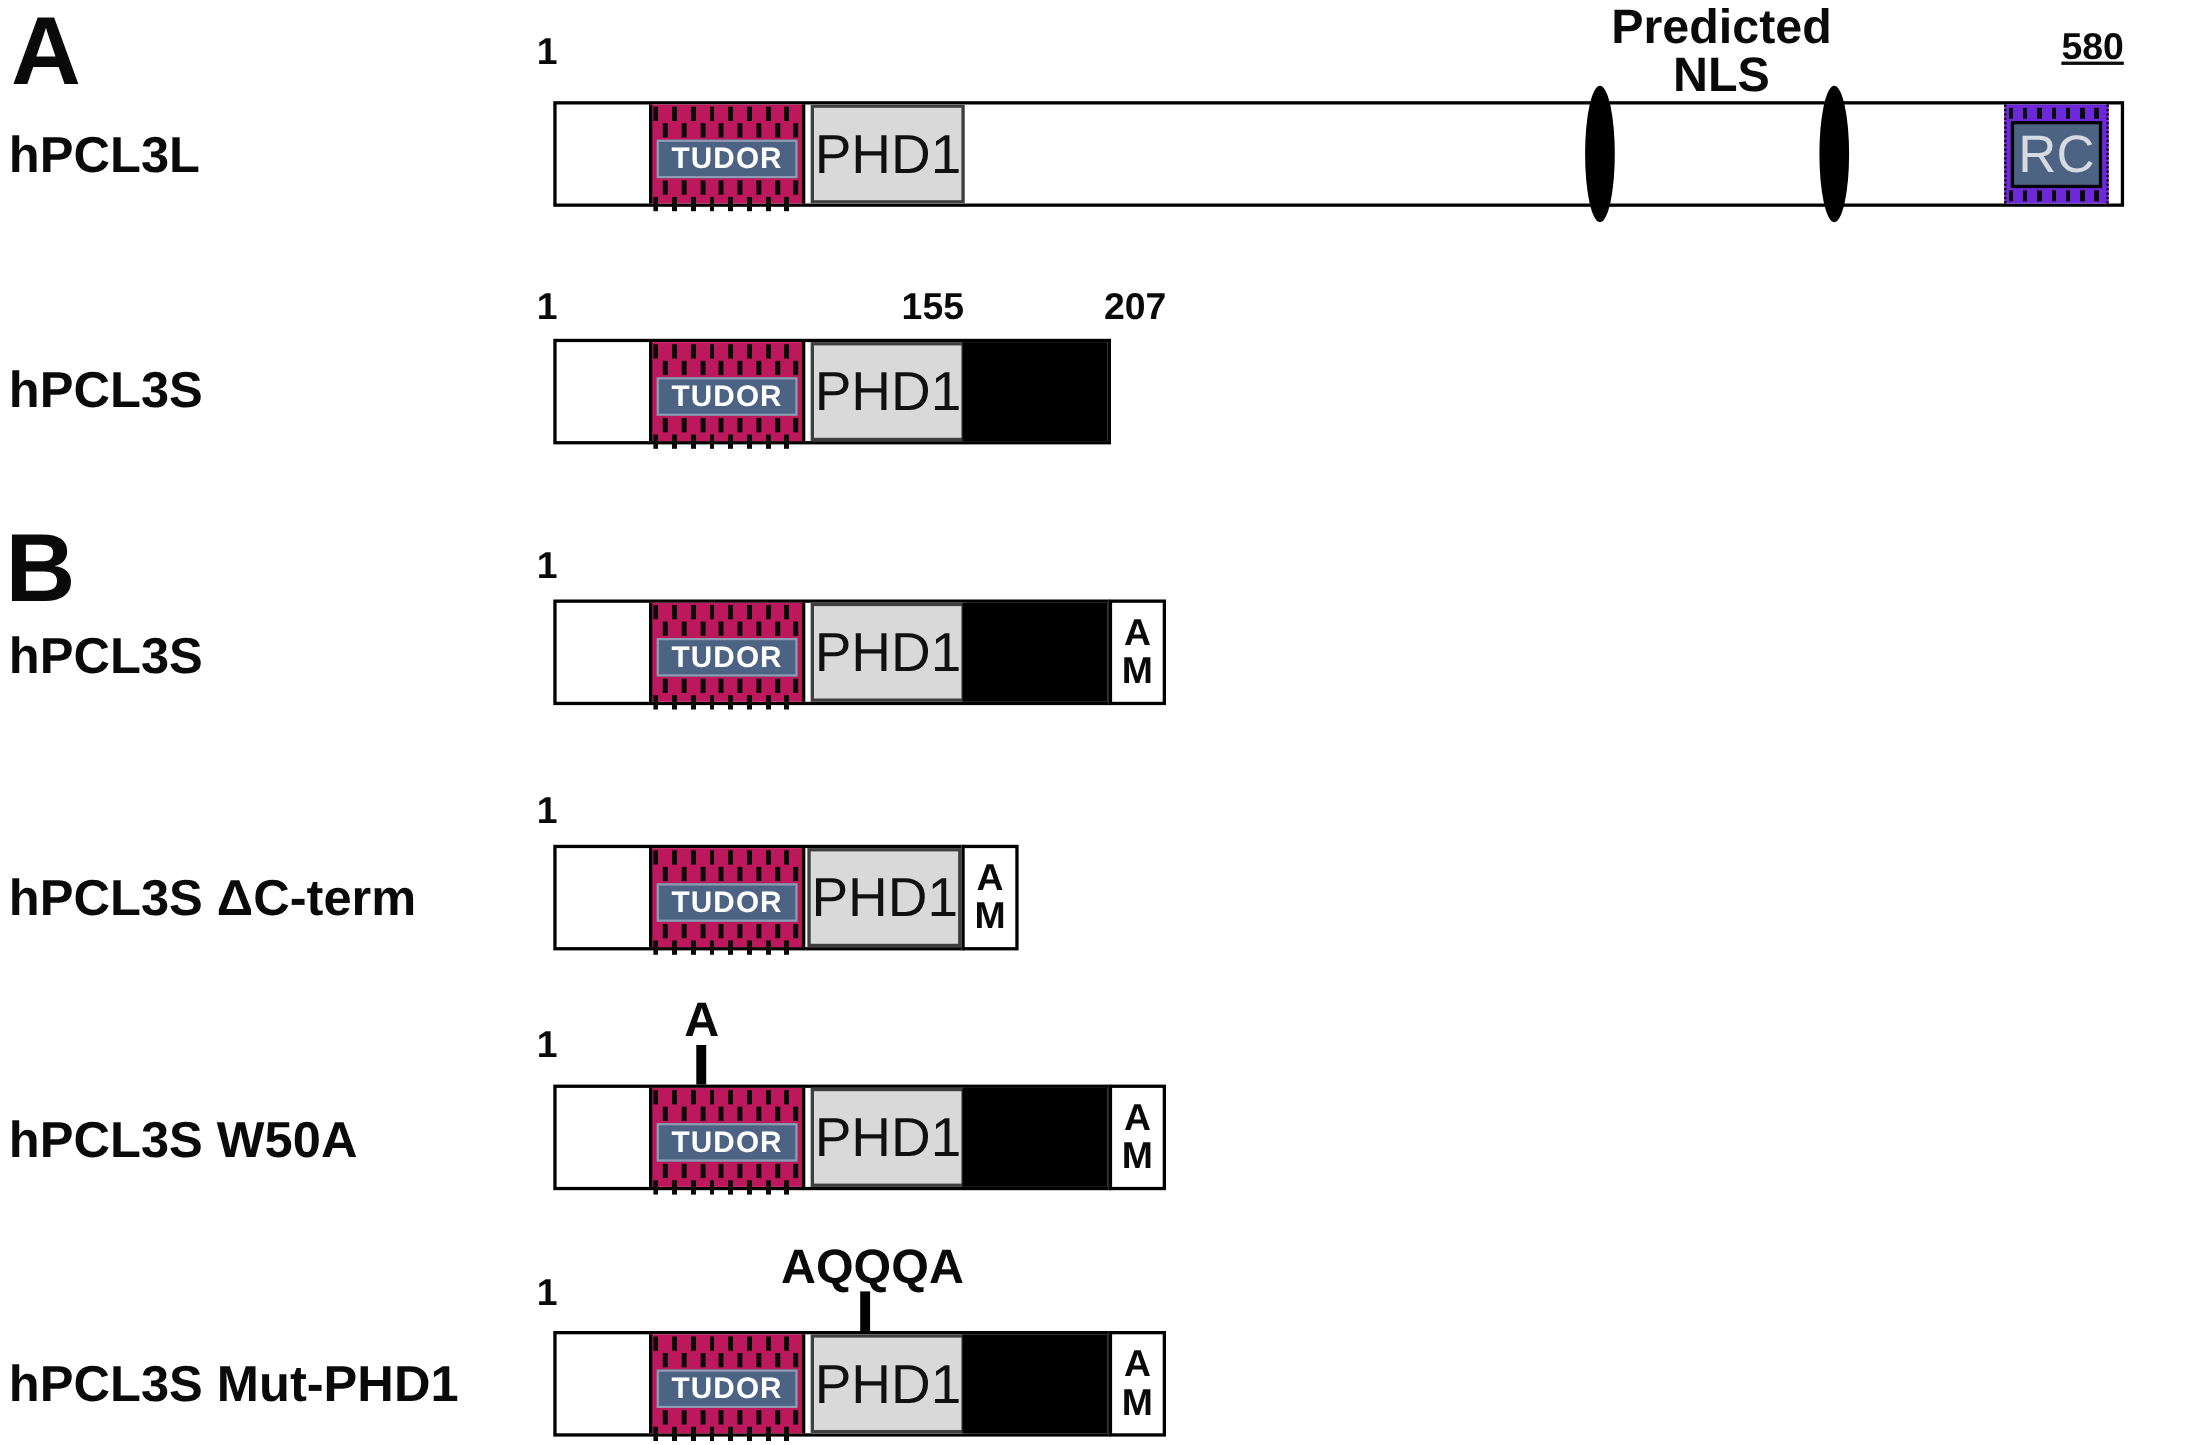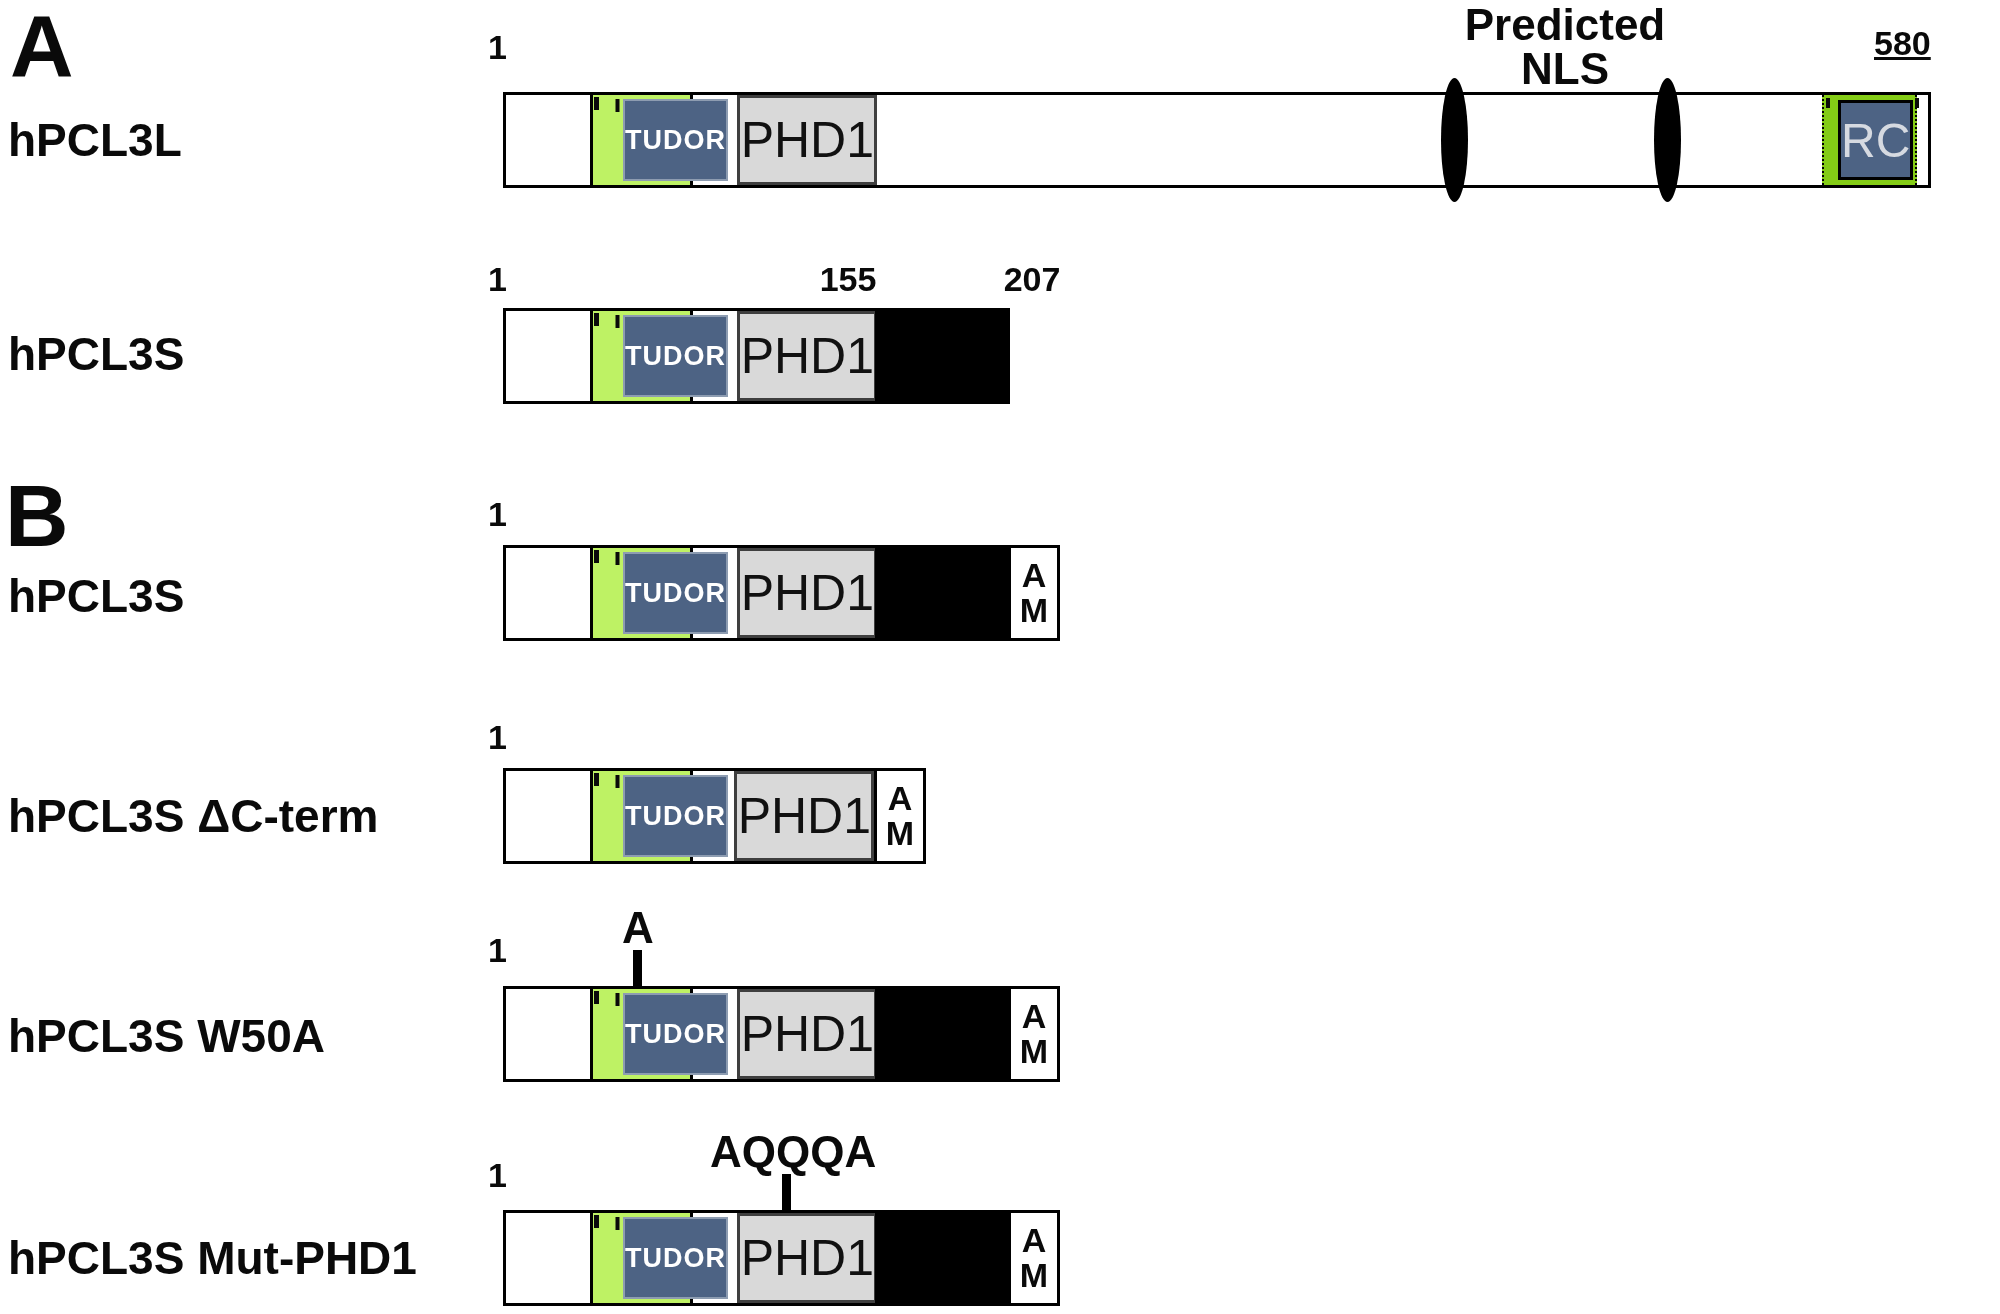--- a/index.html
+++ b/index.html
@@ -10,44 +10,44 @@
   .row-label { font-weight: bold; font-size: 46px; line-height: 1.05; white-space: nowrap; color: #0a0a0a; }
   .num { font-weight: bold; font-size: 34px; line-height: 1; color: #0a0a0a; }
   .nls-title { font-weight: bold; font-size: 44px; line-height: 1; color: #0a0a0a; text-align: center; }
   .mut { font-weight: bold; font-size: 44px; line-height: 1; color: #0a0a0a; text-align: center; }
   .tick { position: absolute; width: 9px; background: #000; }
 
   .bar { position: absolute; background: #fff; border: 3px solid #000; }
   .seg { position: absolute; top: 0; bottom: 0; }
 
   
-  .tudor { left: 84px; width: 103px; background: #bef264; border-left: 3px solid #000; border-right: 3px solid #000;
-           display: flex; padding: 2px 1px; }
+  .tudor { left: 84px; width: 142px; background: #be185d; border-left: 3px solid #000; border-right: 3px solid #000;
+           display: flex; flex-direction: column; padding: 2px 1px; }
   .teeth { flex: 0 0 13px; height: 13px;
            background-image: repeating-linear-gradient(90deg, #0a0a0a 0 4.5px, transparent 4.5px 17px); }
   .teeth.off { background-position: 8.5px 0; }
   .teeth + .teeth { margin-top: 2px; }
   .tudor-core { flex: 1 1 auto; margin: 2px 3px; background: #4d6384; border: 2px solid #8d9cb1;
                 color: #fff; font-weight: bold; font-size: 27px; letter-spacing: 1px;
                 display: flex; align-items: center; justify-content: center; }
 
   .phd1 { left: 231px; width: 140px; background: #d9d9d9; border: 3px solid #3f3f3f;
           display: flex; align-items: center; justify-content: flex-end; font-size: 50px; color: #111; }
   .phd2 { left: 434px; width: 173px; background: #7f7f7f; border: 3px solid #3a3a3a;
           display: flex; align-items: center; justify-content: center;
           color: #fff; font-weight: bold; font-size: 47px; }
   .wh   { left: 612px; width: 247px; border-left: 3px solid #000; border-right: 3px solid #000;
           background-image: radial-gradient(#000 2.5px, transparent 3.2px), radial-gradient(#000 2.5px, transparent 3.2px);
           background-size: 30px 30px, 30px 30px; background-position: 8px 5px, 23px 20px;
           display: flex; align-items: center; justify-content: center;
           font-size: 50px; color: #2b2b2b; letter-spacing: 8px; }
   .nls-ellipse { position: absolute; width: 27px; height: 124px; top: -17px; background: #000; border-radius: 50%; }
 
-  .rc { left: 1316px; width: 95px; background: #84cc16; border-left: 2px dotted #000; border-right: 2px dotted #000;
-        display: flex; flex-direction: row; padding: 3px 2px; }
+  .rc { left: 1316px; width: 95px; background: #6d28d9; border-left: 2px dotted #000; border-right: 2px dotted #000;
+        display: flex; flex-direction: column; padding: 3px 2px; }
   .rc .teeth { flex: 0 0 10px; height: 10px;
         background-image: repeating-linear-gradient(90deg, #0a0a0a 0 4px, transparent 4px 13px); }
   .rc-core { flex: 1 1 auto; margin: 2px 2px; background: #4d6384; border: 3px solid #000;
              color: #d6dae1; font-size: 48px; display: flex; align-items: center; justify-content: center; }
 
   .blackseg { background: #000; }
 
   .am { position: absolute; background: #fff; border: 3px solid #000; width: 52px; height: 96px;
         display: flex; flex-direction: column; align-items: center; justify-content: center;
         font-weight: bold; font-size: 34px; line-height: 1.02; color: #0a0a0a; }

